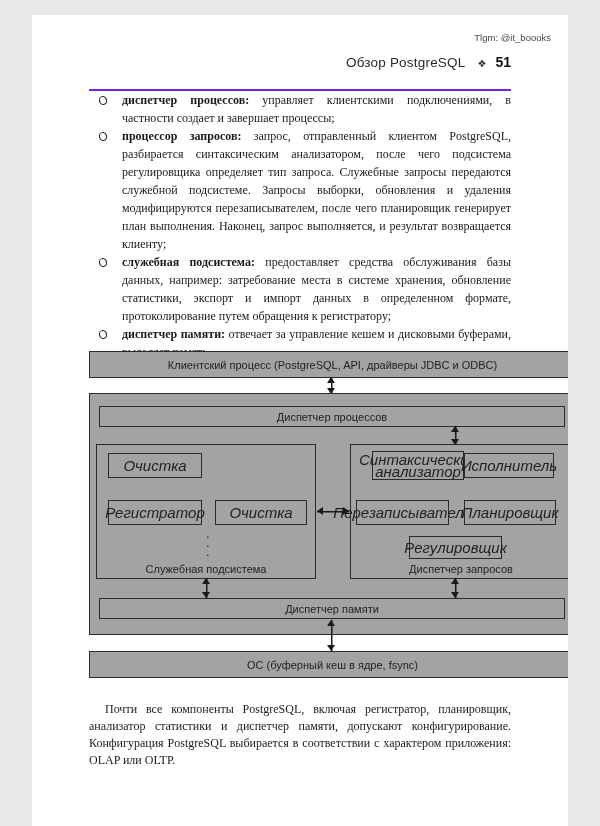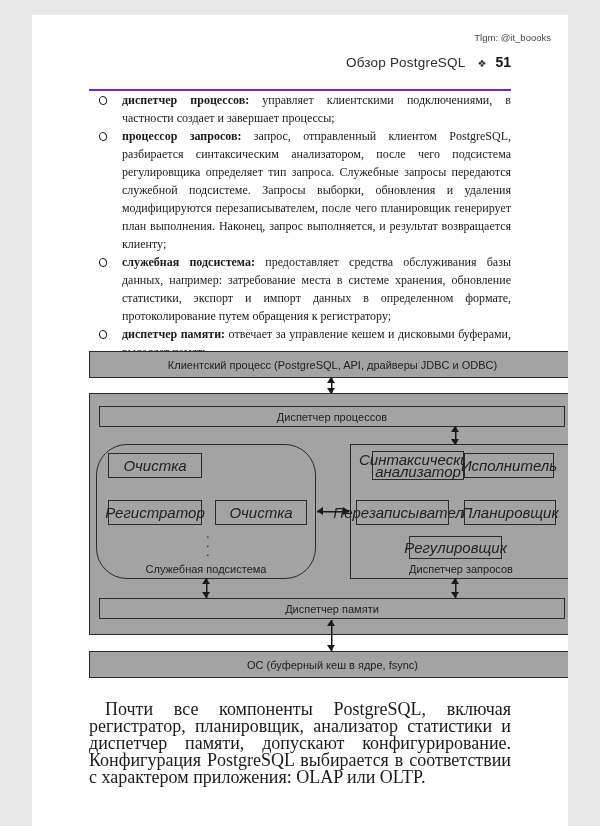--- a/index.html
+++ b/index.html
@@ -29,21 +29,21 @@
     font-size:12px; line-height:18px;
   }
   .bullets li .marker {
     position:absolute; left:10px; top:4.5px; width:8px; height:8.5px;
     border:1.6px solid #161616; border-radius:50%; transform:rotate(-14deg);
   }
   .bullets b { font-weight:bold; }
   
   .closing {
     position:absolute; left:57px; right:57px; top:686px;
-    font-size:18px; line-height:17px; text-align:justify; text-indent:16px;
+    font-size:12px; line-height:17px; text-align:justify; text-indent:16px;
   }
   
   .dg { position:absolute; inset:0; font-family:"Liberation Sans", sans-serif; color:#222; }
   .box { position:absolute; border:1.4px solid #2b2b2b; background:#a3a3a3;
          display:flex; align-items:center; justify-content:center; text-align:center; }
   .wide { font-size:11px; }
   .small { font-size:15px; line-height:11.5px;font-style:italic; }
   .sublabel {
     position:absolute; left:0; right:0; bottom:3px; text-align:center;
     font-size:11px; color:#222;
@@ -106,21 +106,21 @@
     <div class="box wide" style="left:57px; top:336px; width:487px; height:27px;">Клиентский процесс (PostgreSQL, API, драйверы JDBC и ODBC)</div>
 
     <div class="varrow" style="left:295px; top:362px; height:17px;"></div>
 
     <div class="box" style="left:57px; top:378px; width:487px; height:242px;"></div>
 
     <div class="box wide" style="left:67px; top:391px; width:466px; height:21px;">Диспетчер процессов</div>
 
     <div class="varrow" style="left:419px; top:411px; height:19px;"></div>
 
-    <div class="box" style="left:64px; top:429px; width:220px; height:135px;border-radius:31px;">
+    <div class="box" style="left:64px; top:429px; width:220px; height:135px;">
       <span class="sublabel">Служебная подсистема</span>
     </div>
     <div class="box small" style="left:76px; top:438px; width:94px; height:25px;">Очистка</div>
     <div class="box small" style="left:76px; top:485px; width:94px; height:25px;">Регистратор</div>
     <div class="box small" style="left:183px; top:485px; width:92px; height:25px;">Очистка</div>
     <div class="vdots" style="left:170px; top:515px; height:38px;">···</div>
 
     <div class="box" style="left:318px; top:429px; width:222px; height:135px;">
       <span class="sublabel">Диспетчер запросов</span>
     </div>

